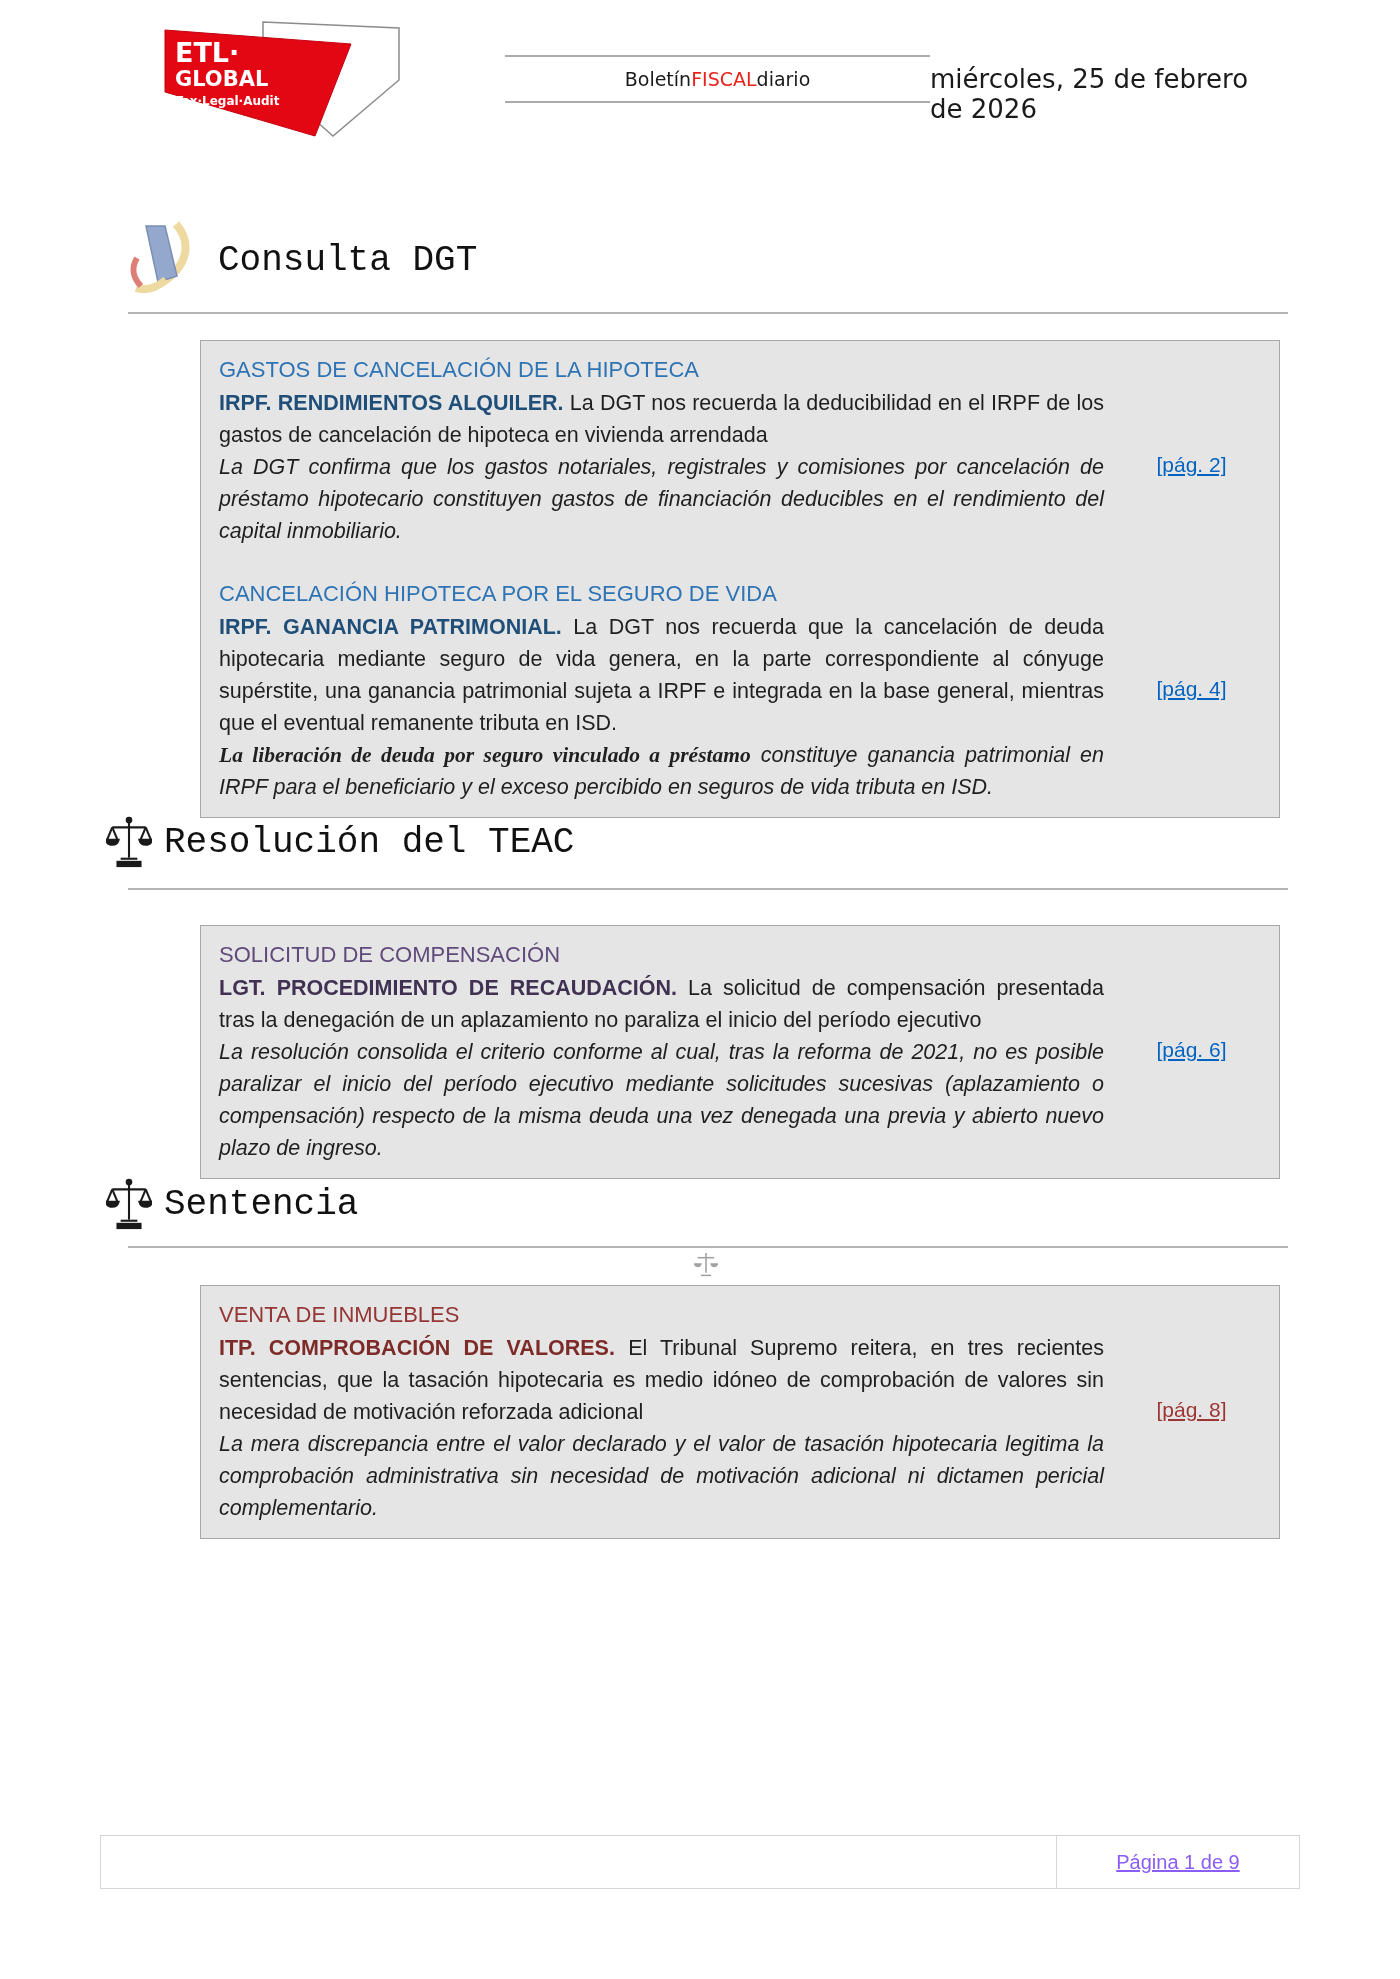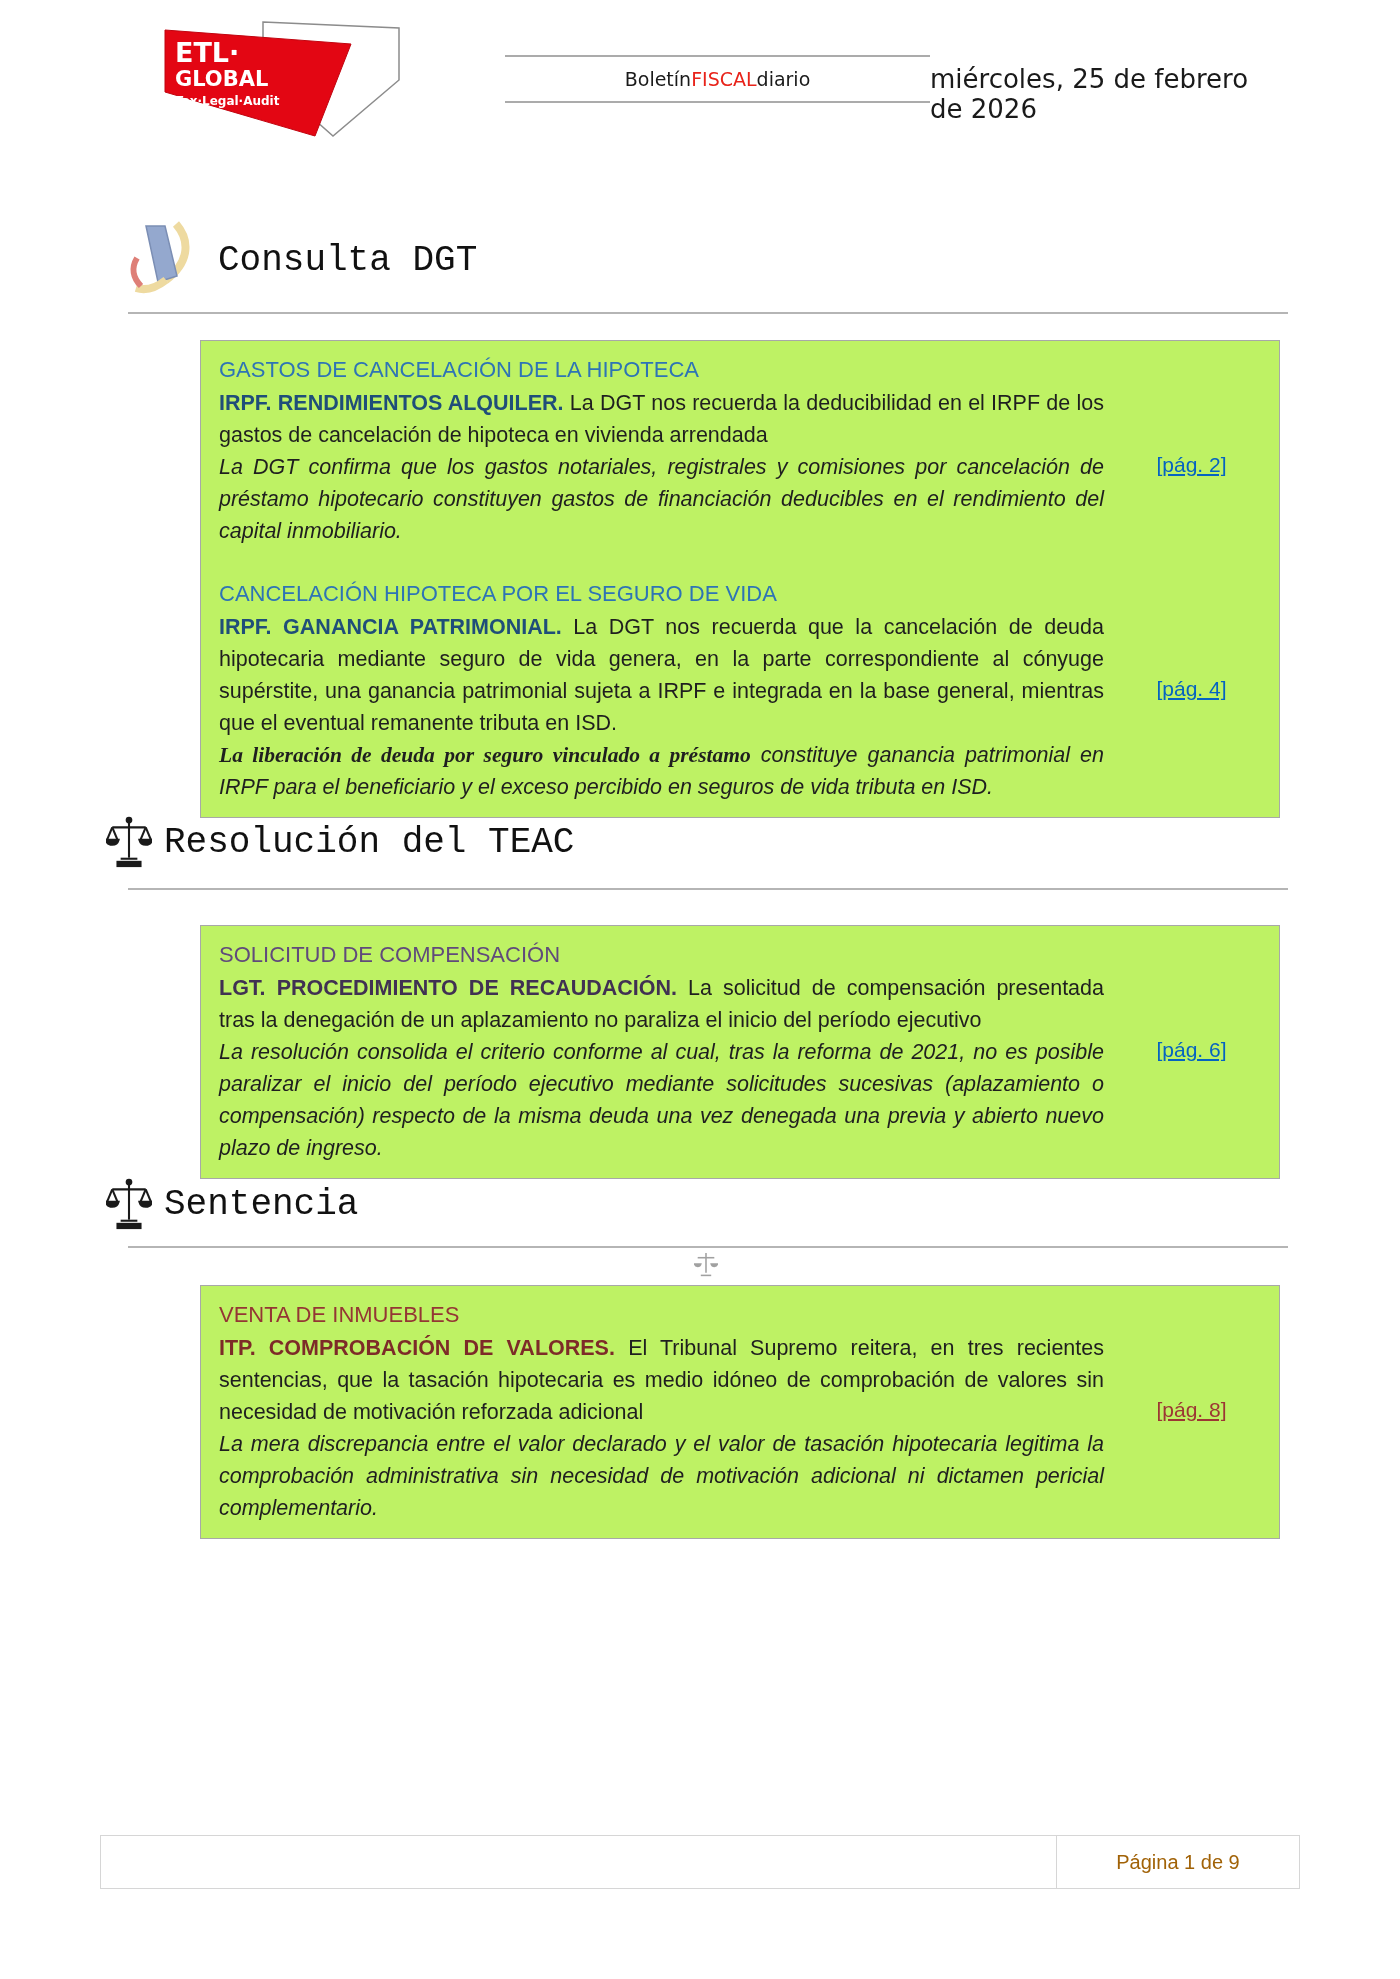--- a/index.html
+++ b/index.html
@@ -30,21 +30,21 @@
 
   .sec1{left:122px;top:220px;}
   .rule1{top:312px;}
   .sec2{left:106px;top:814px;}
   .rule2{top:888px;}
   .sec3{left:106px;top:1176px;}
   .rule3{top:1246px;}
   .mini-scales{position:absolute;left:694px;top:1252px;opacity:.55;}
 
   
-  .ebox{position:absolute;left:200px;width:1080px;background:#bef264;border:1.5px solid #a8a8a8;
+  .ebox{position:absolute;left:200px;width:1080px;background:#e5e5e5;border:1.5px solid #a8a8a8;
         box-sizing:border-box;padding:12px 0 14px 18px;}
   .box1{top:340px;}
   .box2{top:925px;}
   .box3{top:1285px;}
   .entry{display:flex;}
   .entry + .entry{margin-top:30px;}
   .entry-text{width:885px;font-size:21.5px;line-height:32px;}
   .e-heading{font-size:22px;line-height:34px;}
   .e-para,.e-summary{margin:0;text-align:justify;}
   .e-lead{font-weight:bold;}
@@ -56,21 +56,21 @@
   .lk-red{color:#9c3634;}
   .c1h{color:#2e74b5;}  .c1l{color:#1f4e79;}
   .c2h{color:#604a7b;}  .c2l{color:#403152;}
   .c3h{color:#943634;}  .c3l{color:#7d2b28;}
 
   
   .footer{position:absolute;left:100px;top:1835px;width:1200px;height:54px;
         border:1px solid #d6d6d6;box-sizing:border-box;display:flex;}
   .footer .spacer{flex:1;}
   .footer .cell{width:242px;border-left:1px solid #d6d6d6;display:flex;align-items:center;
-        justify-content:center;font-size:20px;color:#a16207;}
+        justify-content:center;font-size:20px;color:#8b5cf6;text-decoration:underline;}
 </style>
 </head>
 <body>
 
 <div class="page">
 
   <svg class="etl-logo" viewBox="0 0 238 126">
     <polygon points="100,4 236,10 236,62 170,118 100,56" fill="#ffffff" stroke="#8c8c8c" stroke-width="1.5"></polygon>
     <polygon points="2,12 188,26 152,118 2,74" fill="#e30613" stroke="#c00510" stroke-width="1"></polygon>
     <text x="12" y="44" class="l1">ETL·</text>

